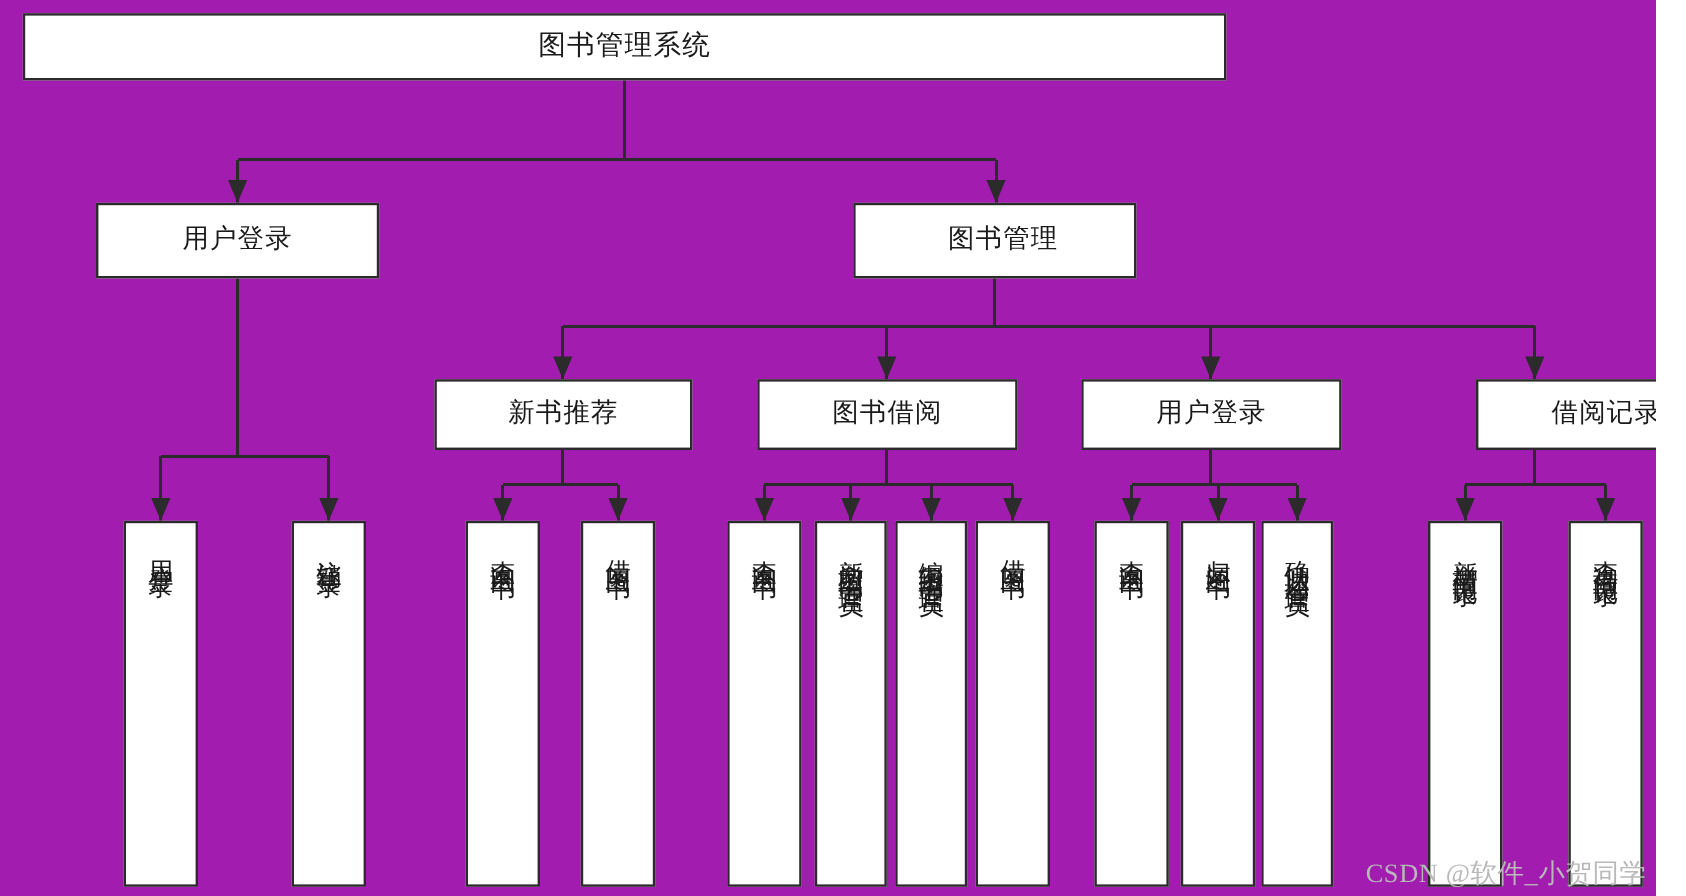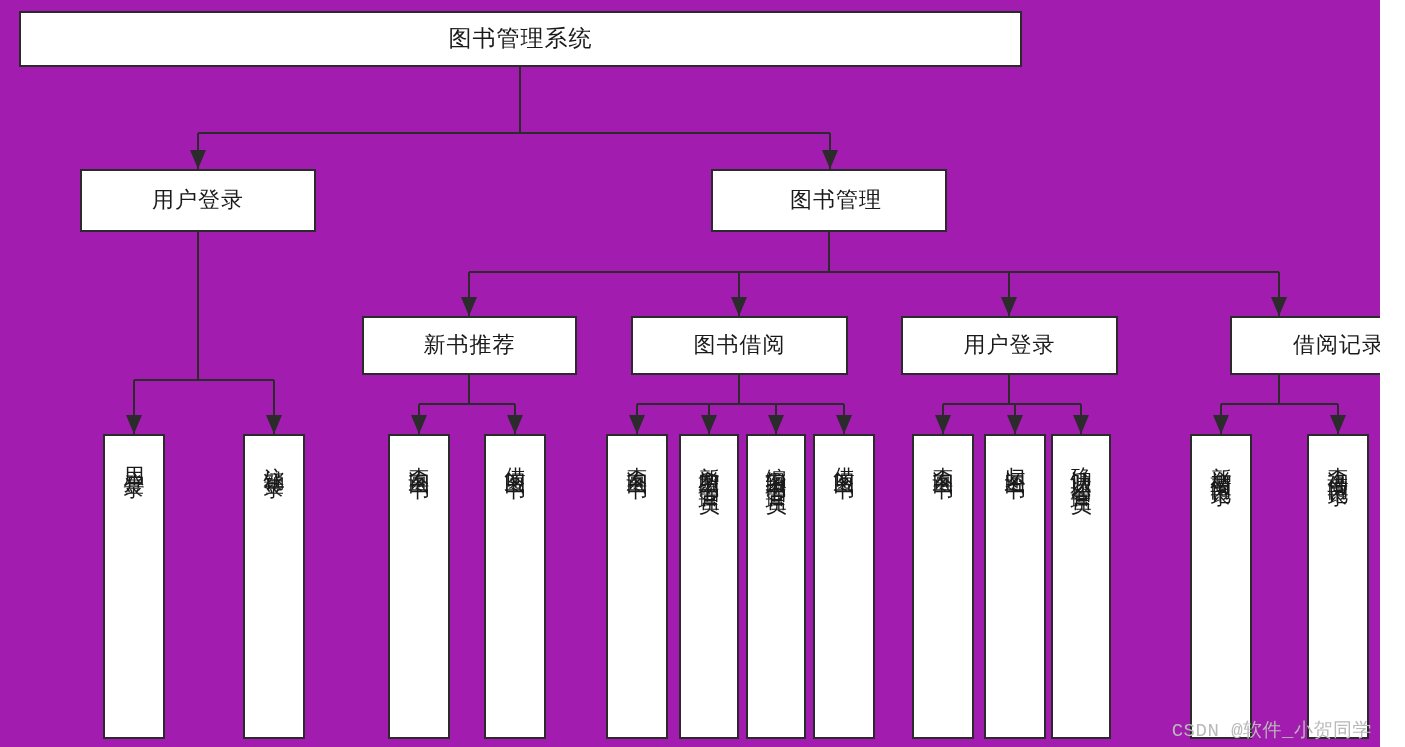--- a/index.html
+++ b/index.html
@@ -51,25 +51,25 @@
     font-size: 21px;
     letter-spacing: 4px;
     line-height: 1.05;
     white-space: nowrap;
   }
   .node.root .label { font-size: 23px; }
   .watermark {
     position: absolute;
     right: 8px;
     bottom: 4px;
-    font-size: 19px;
+    font-size: 22px;
     color: #b9b9b9;
     letter-spacing: 0.5px;
     white-space: nowrap;
-    font-family: Liberation Mono, monospace;
+    font-family: Liberation Serif, serif;
     margin-left: 23px;
   }
 </style>
 </head>
 <body>
 
 <div id="canvas">
   <svg class="links" viewBox="0 0 1405 747" id="link-svg">
       <g stroke="#2b2b2b" stroke-width="2.5" fill="none" shape-rendering="crispEdges">
         <line x1="520" y1="67" x2="520" y2="133"></line>

